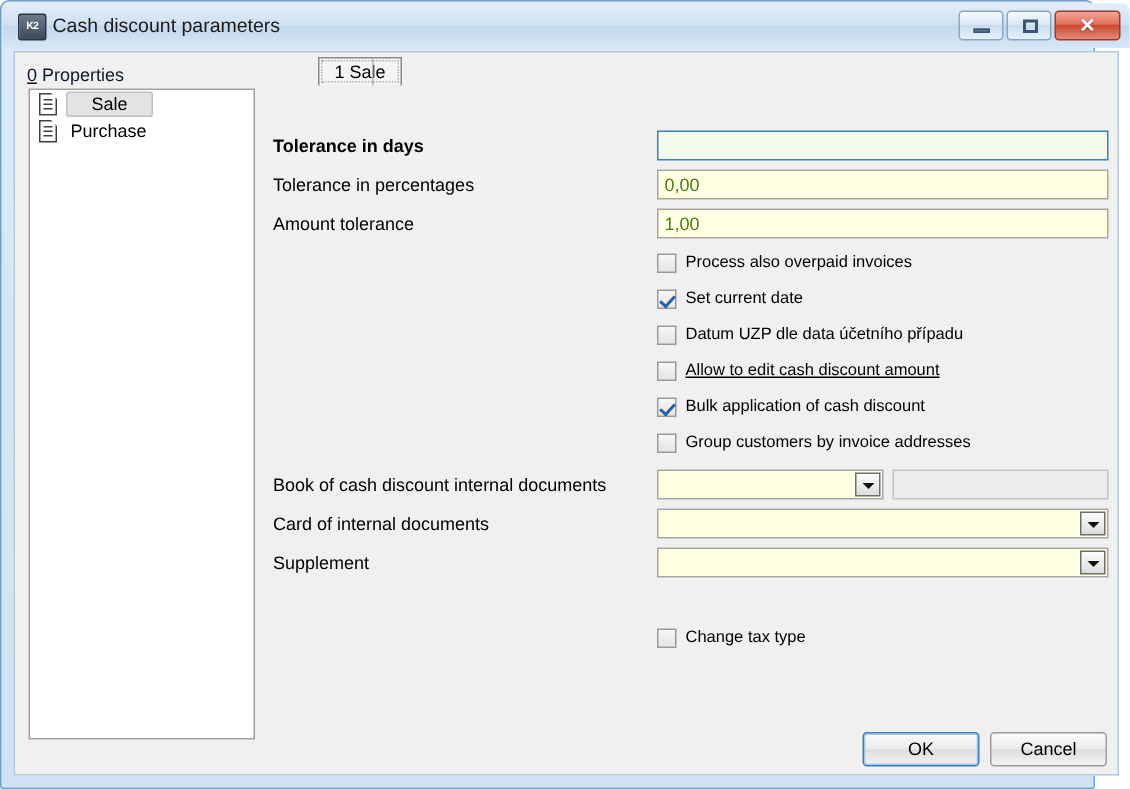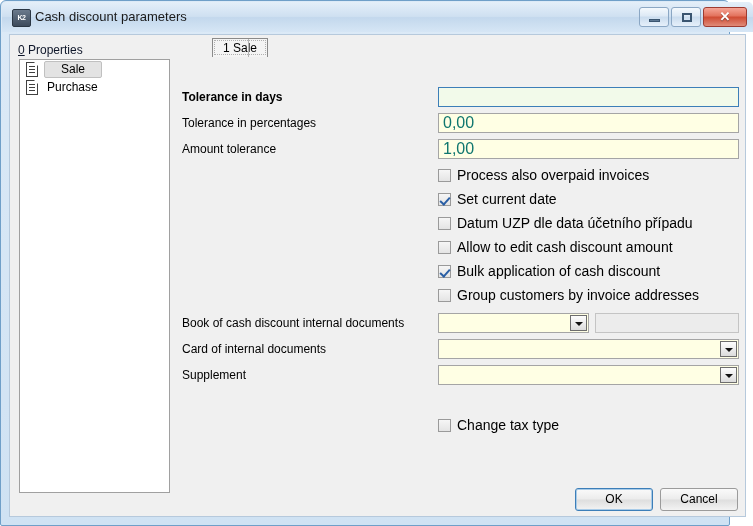--- a/index.html
+++ b/index.html
@@ -237,24 +237,24 @@
 
   .field {
     position: absolute;
     left: 265px;
     top: 0;
     width: 301px;
     height: 20px;
     box-sizing: border-box;
     background: #ffffe4;
     border: 1px solid #a5a5a5;
-    font-size: 16px;
+    font-size: 12px;
     line-height: 18px;
     padding: 0 4px;
-    color: #0f766e;
+    color: #4d7c0f;
   }
   .field.focused {
     background: #f2faea;
     border: 1px solid #3c7eb8;
   }
   .field.disabled {
     background: #ececec;
     border: 1px solid #c4c4c4;
   }
 
@@ -309,21 +309,21 @@
   .chkbox.checked::after {
     content: "";
     position: absolute;
     left: 3px; top: 1px;
     width: 4px; height: 8px;
     border: solid #2a5fa5;
     border-width: 0 2px 2px 0;
     transform: rotate(42deg);
   }
   .chkrow .ctext {
-    font-size: 14px;
+    font-size: 11px;
     white-space: nowrap;
     line-height: 14px;
   }
 
   
   .footer-btn {
     position: absolute;
     width: 78px;
     height: 23px;
     box-sizing: border-box;
@@ -406,21 +406,21 @@
         <span class="ctext">Process also overpaid invoices</span>
       </div>
       <div class="chkrow" style="top:131px;">
         <span class="chkbox checked"></span>
         <span class="ctext">Set current date</span>
       </div>
       <div class="chkrow" style="top:155px;">
         <span class="chkbox"></span>
         <span class="ctext">Datum UZP dle data účetního případu</span>
       </div>
-      <div class="chkrow" style="top:179px;">
+      <div class="chkrow" style="top:179px;text-decoration:underline;">
         <span class="chkbox"></span>
         <span class="ctext">Allow to edit cash discount amount</span>
       </div>
       <div class="chkrow" style="top:203px;">
         <span class="chkbox checked"></span>
         <span class="ctext">Bulk application of cash discount</span>
       </div>
       <div class="chkrow" style="top:227px;">
         <span class="chkbox"></span>
         <span class="ctext">Group customers by invoice addresses</span>

